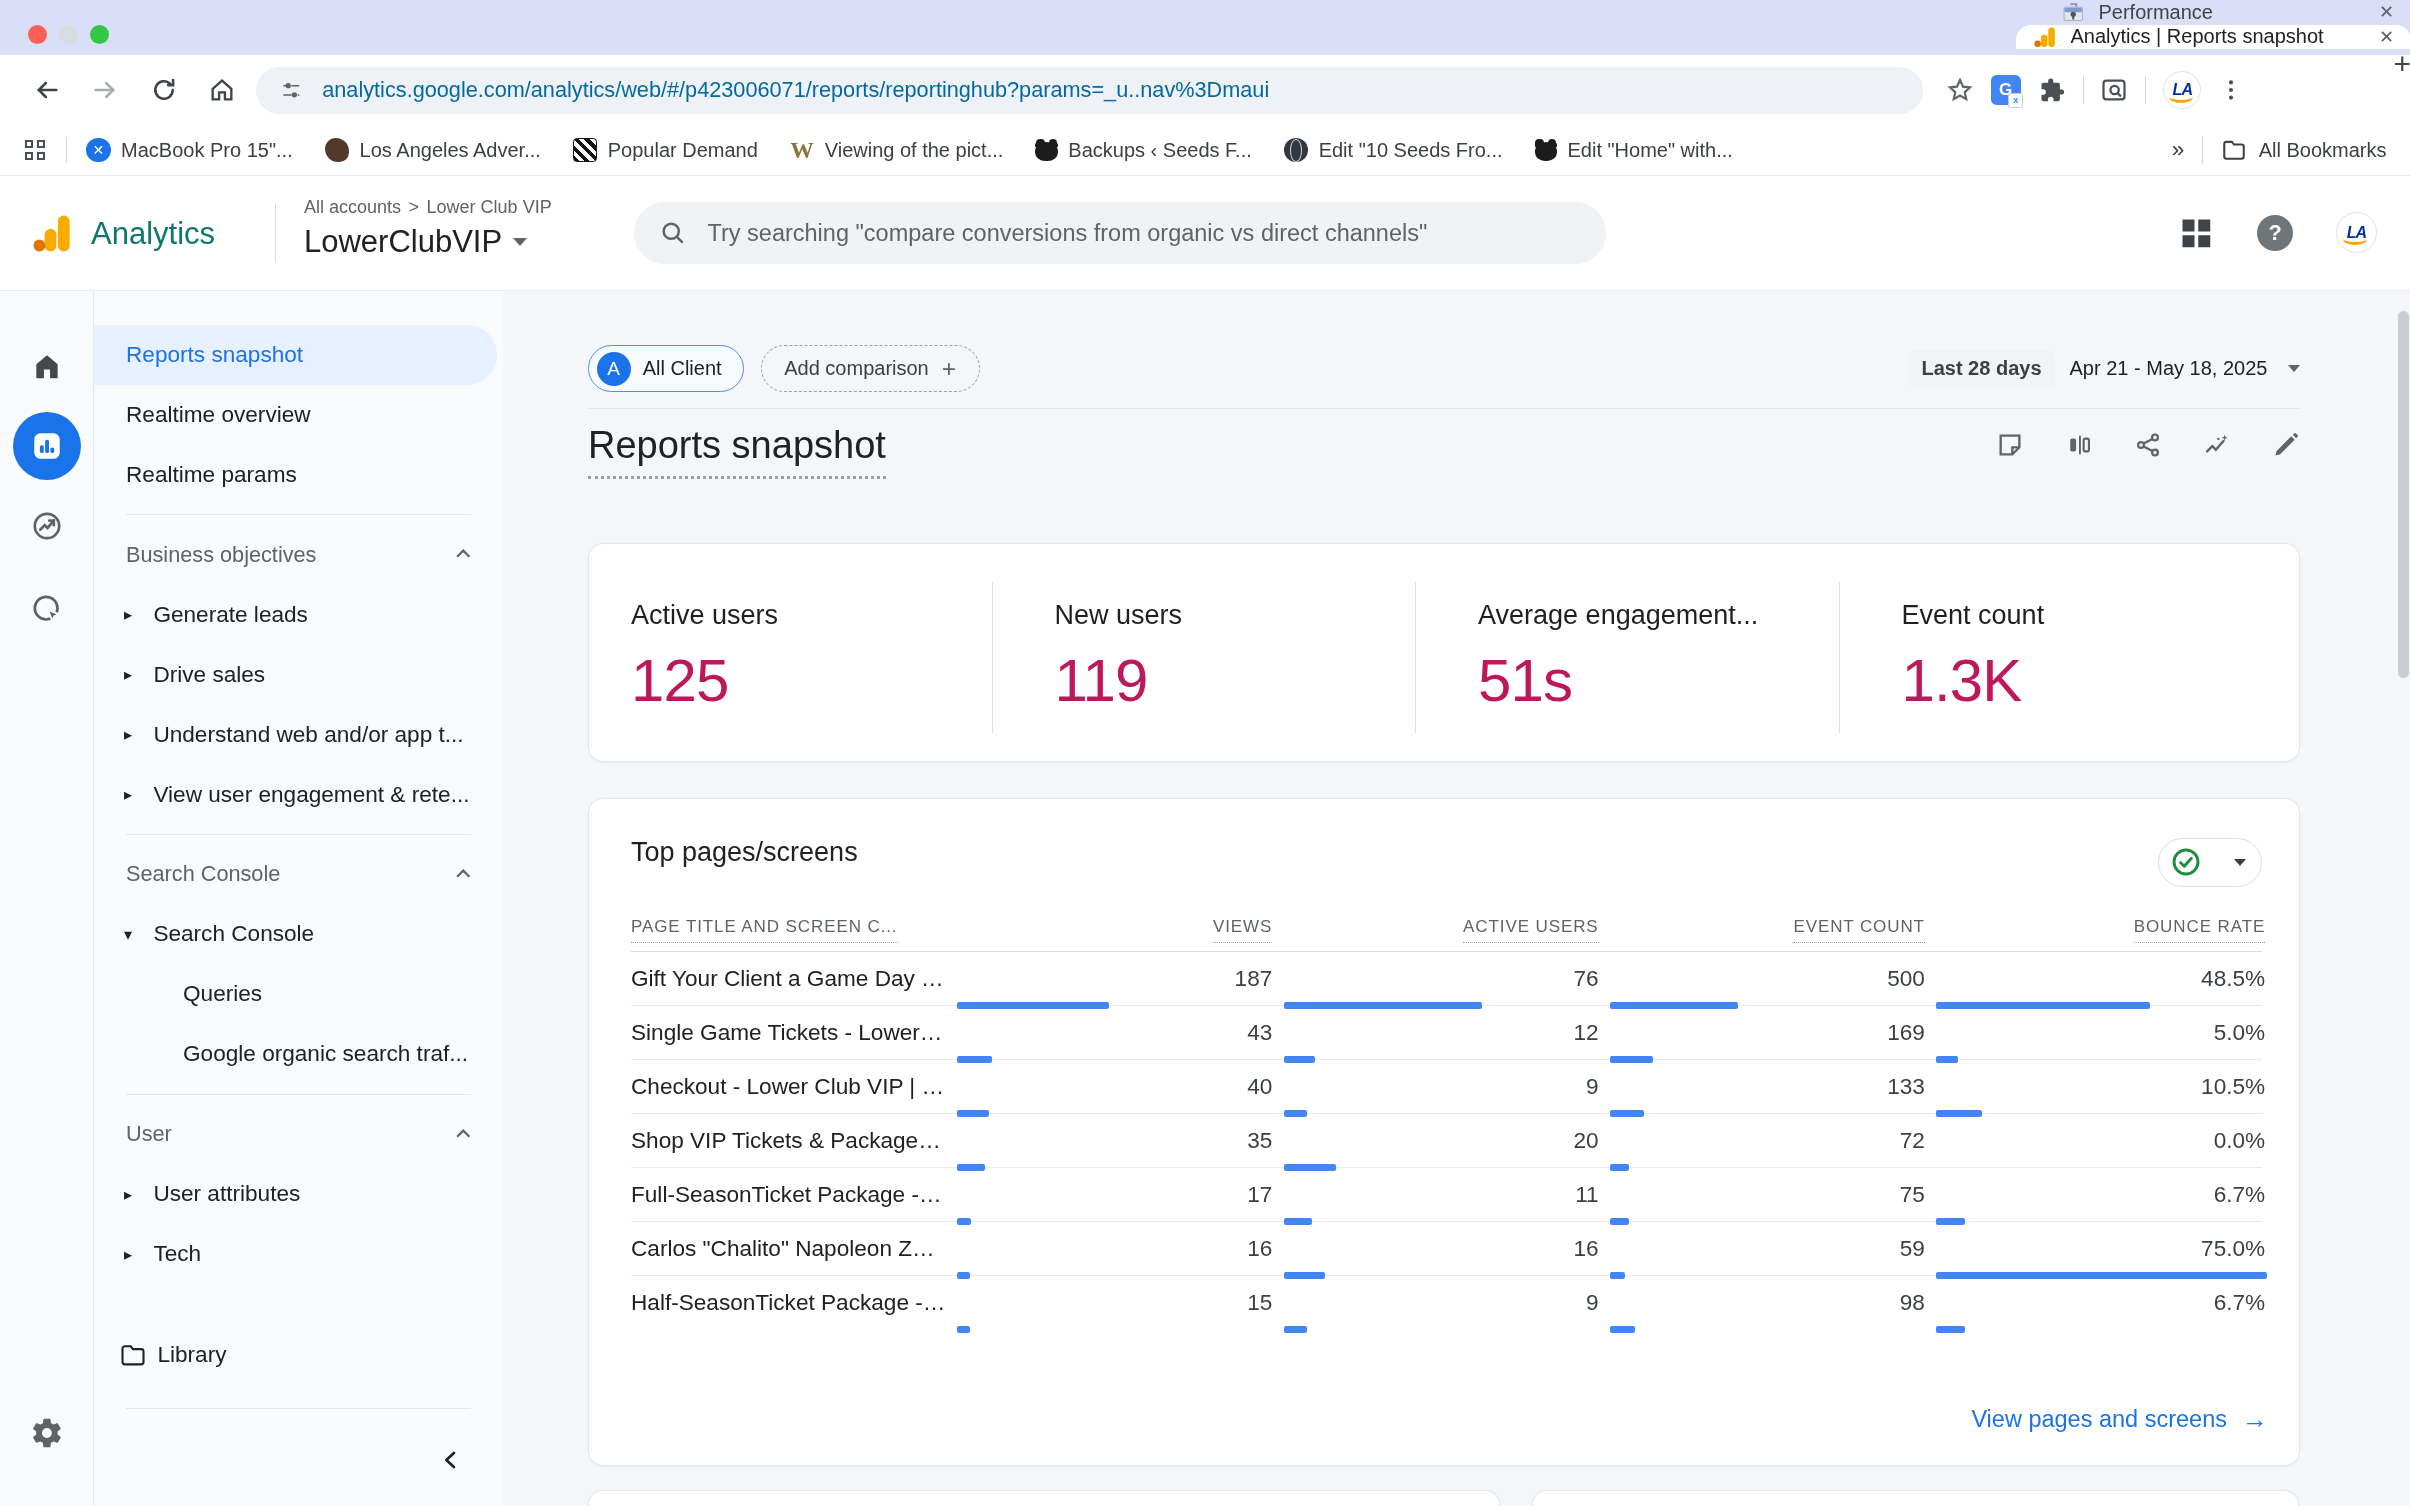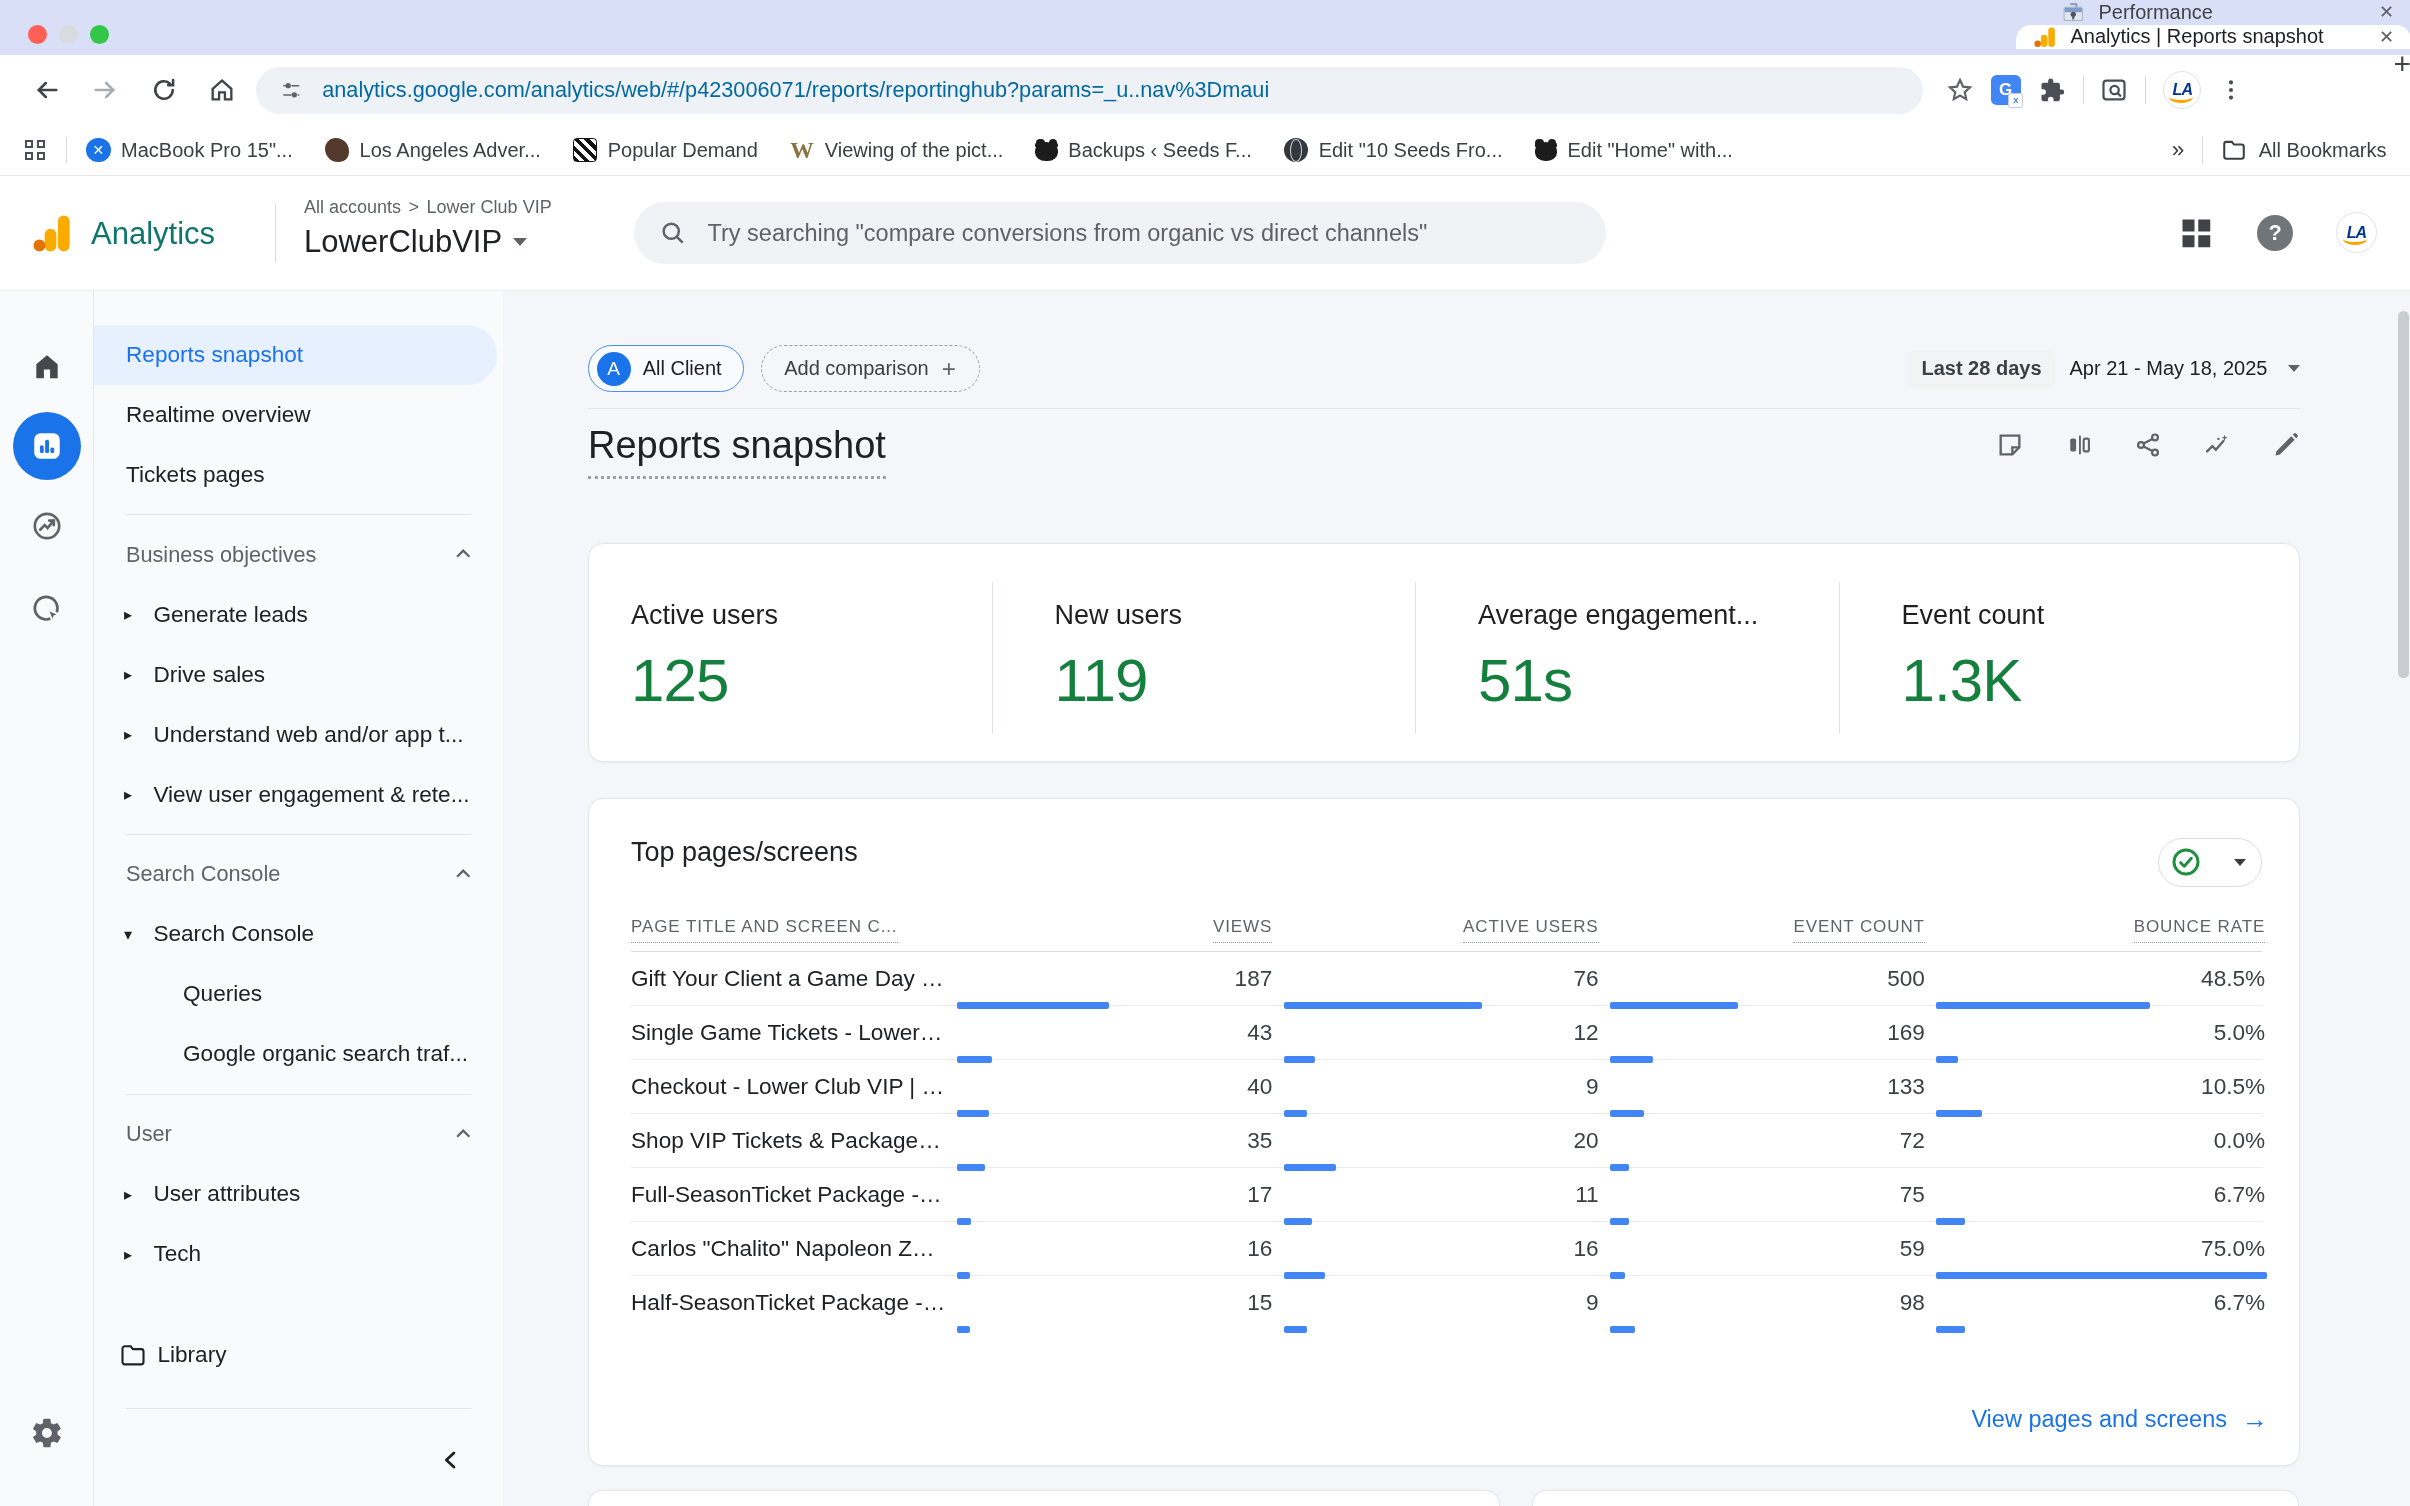--- a/index.html
+++ b/index.html
@@ -105,21 +105,21 @@
   
   .card { background:#fff; border:0.9px solid #e4e7ea; border-radius:15px; box-shadow:0 0.9px 1.9px rgba(60,64,67,.05); }
   .metrics-card { margin-top:58px; height:219px; position:relative; display:flex; }
   .metric-col { position:relative; padding-top:56px; }
   .metric-col:nth-child(1){ width:403px; padding-left:42px; }
   .metric-col:nth-child(2){ width:424px; padding-left:63px; }
   .metric-col:nth-child(3){ width:424px; padding-left:63px; }
   .metric-col:nth-child(4){ width:461px; padding-left:63px; }
   .metric-col + .metric-col::before { content:""; position:absolute; left:0; top:38px; height:151px; width:0.9px; background:#dde1e6; }
   .metric-label { font-size:27px; color:#1f1f1f; }
-  .metric-value { margin-top:15px; font-size:60px; color:#15803d; letter-spacing:-0.9px; }
+  .metric-value { margin-top:15px; font-size:60px; color:#be185d; letter-spacing:-0.9px; }
 
   
   .table-card { margin-top:36px; height:668px; position:relative; padding:0 37px 0 42px; }
   .tc-title { padding-top:38px; font-size:27px; color:#202124; }
   .tc-pill { position:absolute; right:37px; top:39px; width:104px; height:49px; border:0.9px solid #dadce0; border-radius:24.5px; background:#fff; display:flex; align-items:center; justify-content:space-between; padding:0 15px 0 11.3px; }
   .caret-sm { width:0; height:0; border-left:6.6px solid transparent; border-right:6.6px solid transparent; border-top:7.5px solid #3c4043; }
 
   .tgrid { display:grid; grid-template-columns:315px 315px 315px 315px 329px; column-gap:11.3px; }
   .thead { margin-top:49px; border-bottom:0.9px solid #dadce0; padding-bottom:7.5px; }
   .th { font-size:17px; color:#5f6368; letter-spacing:0.9px; text-align:right; }
@@ -379,21 +379,21 @@
           <path d="M19.4 13c.05-.33.1-.66.1-1s-.05-.67-.1-1l2.1-1.65a.5.5 0 00.12-.64l-2-3.46a.5.5 0 00-.6-.22l-2.49 1a7.3 7.3 0 00-1.73-1l-.38-2.65A.5.5 0 0013.93 2h-4a.5.5 0 00-.5.42l-.37 2.65c-.63.26-1.2.6-1.74 1l-2.48-1a.5.5 0 00-.61.22l-2 3.46a.5.5 0 00.12.64L4.47 11c-.05.33-.1.66-.1 1s.05.67.1 1l-2.1 1.65a.5.5 0 00-.12.64l2 3.46c.12.22.38.3.6.22l2.5-1c.53.4 1.1.74 1.73 1l.37 2.65c.04.24.25.42.5.42h4c.25 0 .46-.18.5-.42l.37-2.65a7.3 7.3 0 001.73-1l2.49 1c.23.09.48 0 .6-.22l2-3.46a.5.5 0 00-.12-.64zM11.93 15.5a3.5 3.5 0 110-7 3.5 3.5 0 010 7z"></path>
         </svg>
     </span>
   </div>
 
   <div class="sidebar">
     <div style="height:34px"></div>
     <div id="sidebar-top">
         <div class="side-item active">Reports snapshot</div>
         <div class="side-item">Realtime overview</div>
-        <div class="side-item">Tickets pages</div>
+        <div class="side-item">Realtime params</div>
       </div>
     <div class="side-div"></div>
 
     <div class="side-header">
       <span>Business objectives</span>
       <svg viewBox="0 0 24 24" width="24.5" height="24.5" fill="none" stroke="#5f6368" stroke-width="2.2">
           <path d="M6 14.5l6-6 6 6"></path>
         </svg>
     </div>
     <div id="bo-items">

